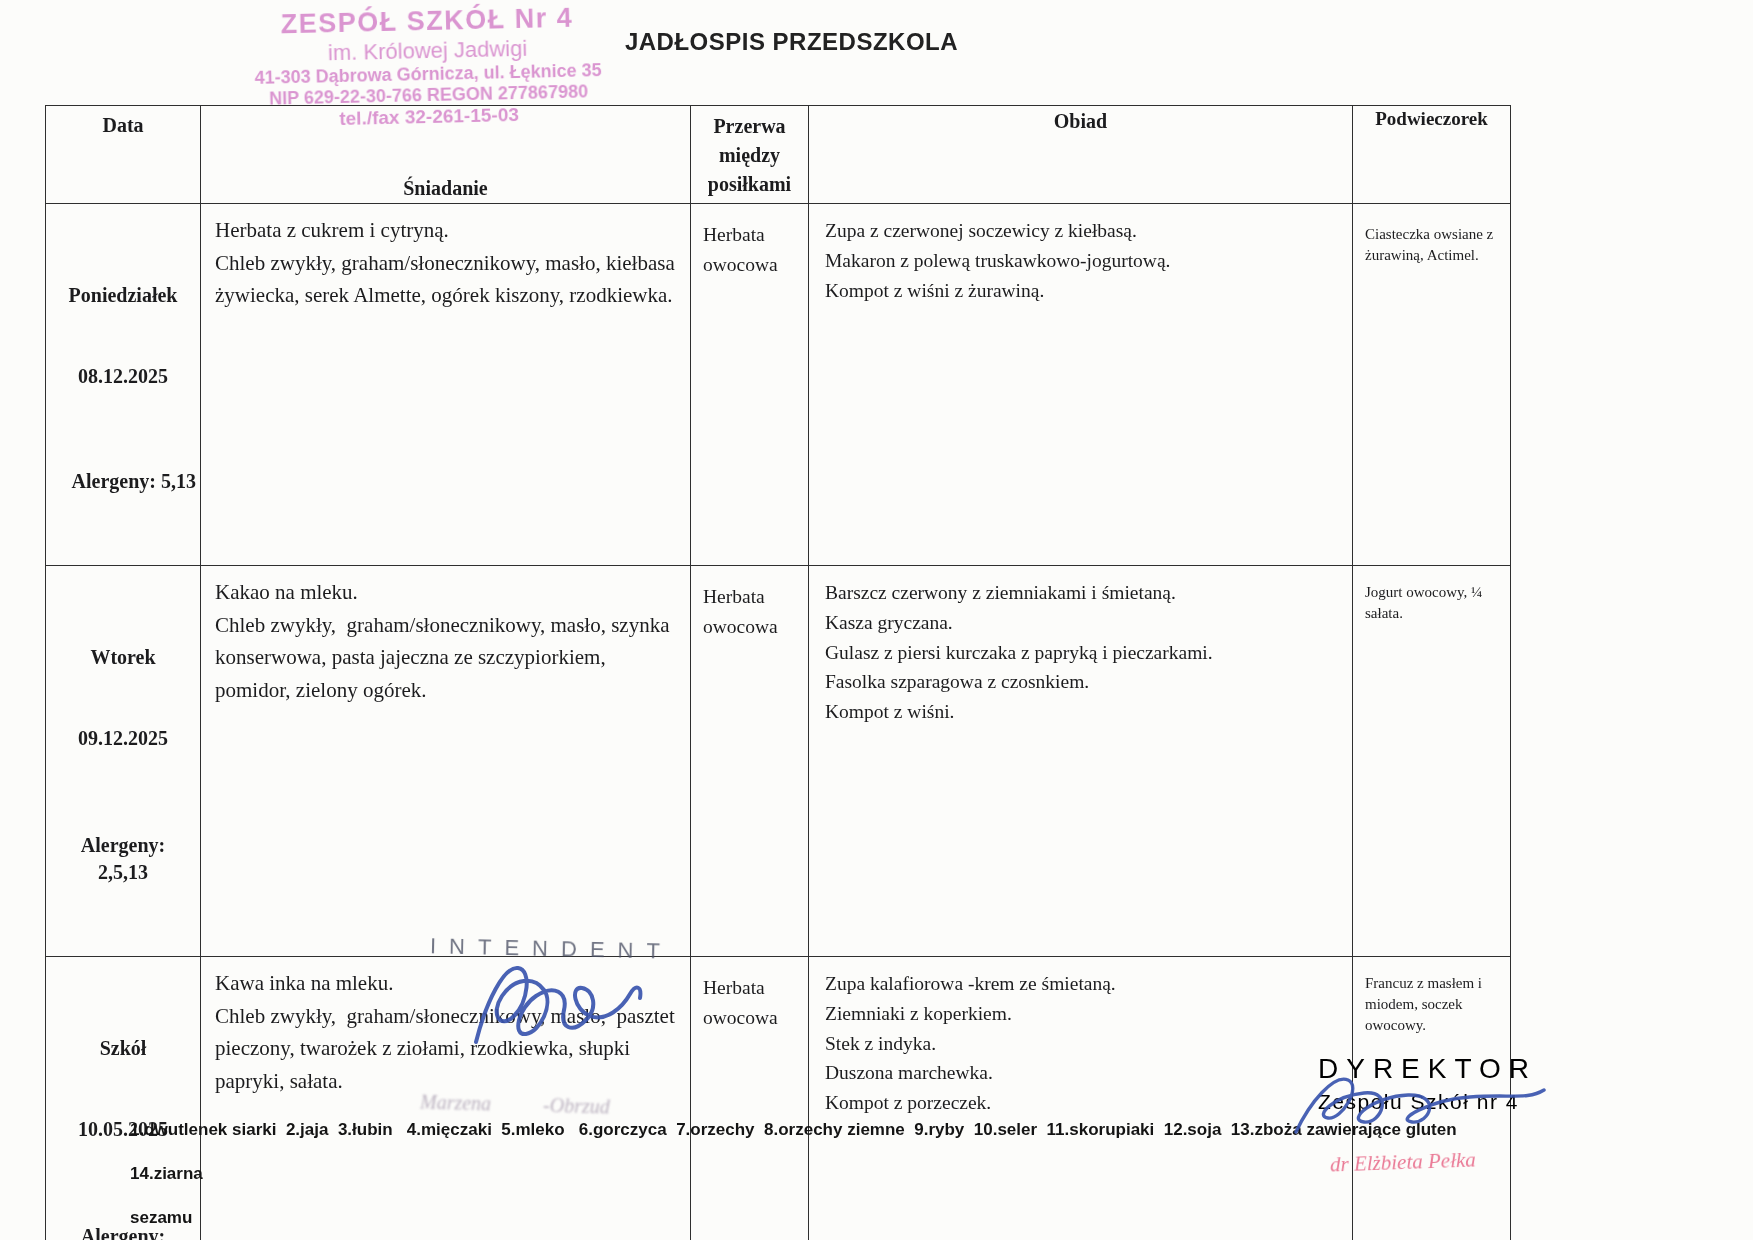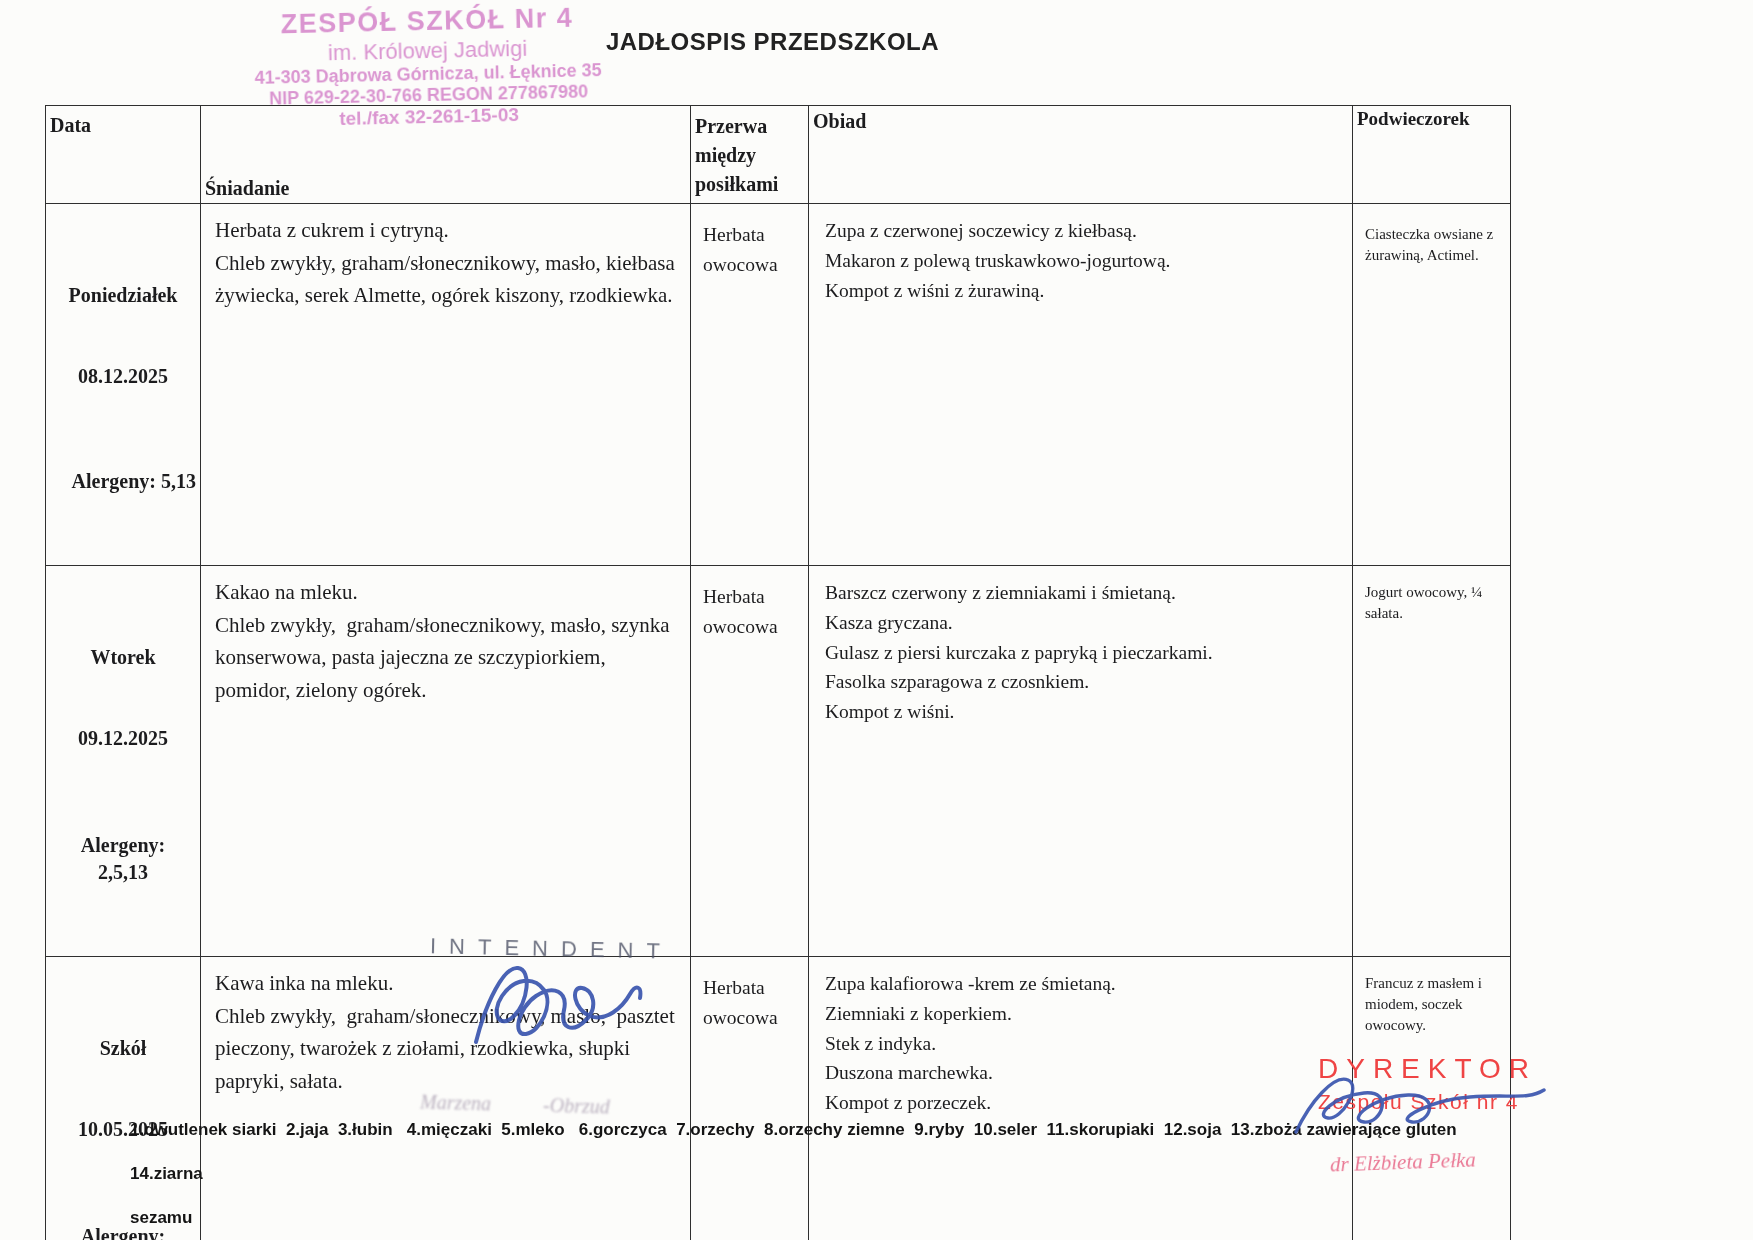--- a/index.html
+++ b/index.html
@@ -14,34 +14,34 @@
     color:#d37fc8; transform:rotate(-1.3deg); filter:blur(0.45px); opacity:.82;
     font-family:"Liberation Sans", sans-serif; line-height:1.18;
   }
   .ss1{font-size:27px; font-weight:700; letter-spacing:1.5px;}
   .ss2{font-size:22px; font-weight:500;}
   .ss3{font-size:18px; font-weight:600;}
   .ss4{font-size:18px; font-weight:600;}
   .ss5{font-size:19px; font-weight:600;}
   
   .doc-title{
-    position:absolute; left:40px; top:28px; width:1465px; text-align:center;
+    position:absolute; left:59px; top:28px; width:1465px; text-align:center;
     font-family:"Liberation Sans", sans-serif; font-weight:700; font-size:24px;
     letter-spacing:.5px; color:#222;
   }
   
   table.menu{
     position:absolute; left:45px; top:105px; width:1465px;
     border-collapse:collapse; table-layout:fixed;
   }
   .menu th,.menu td{
     border:1.7px solid #2f2f2f; vertical-align:top;
     white-space:pre-wrap; overflow:hidden;
   }
-  .menu th{font-size:20px; font-weight:700; text-align:left; padding:4px;}
+  .menu th{font-size:20px; font-weight:700; text-align:center; padding:4px;}
   thead tr{height:88px;}
   tr.r0{height:143px;} tr.r1{height:159px;} tr.r2{height:163px;}
   th.h-data{vertical-align:top; padding-top:8px;}
   th.h-sniadanie{vertical-align:bottom; padding-bottom:3px;}
   th.h-przerwa{vertical-align:top; padding-top:6px; line-height:1.45;}
   th.h-obiad{vertical-align:top; padding-top:4px;}
   th.h-podw{vertical-align:top; padding-top:2px; font-size:19px;}
   td.c-data{
     text-align:center; padding:24px 4px 16px 4px;
     font-weight:700; font-size:20px; line-height:1.35;
@@ -68,21 +68,21 @@
   }
   .intendent-name .np2{margin-left:52px;}
   
   .legend{
     position:absolute; left:130px; top:1108px; width:1330px;
     font-family:"Liberation Sans", sans-serif; font-weight:700; font-size:17px;
     color:#141414; line-height:2.6; white-space:pre-wrap;
   }
   
   .dyrektor-stamp{
-    position:absolute; left:1318px; top:1053px; color:#ef4444;
+    position:absolute; left:1318px; top:1053px; color:#000000;
     font-family:"Liberation Sans", sans-serif; filter:blur(.35px);
   }
   .dy1{font-size:28px; letter-spacing:8px; font-weight:500; white-space:nowrap;}
   .dy2{font-size:21px; margin-top:5px; letter-spacing:1.5px; white-space:nowrap;}
   .dyrektor-name{
     position:absolute; left:1330px; top:1150px; font-style:italic; font-size:21px;
     color:#ea7a96; transform:rotate(-2deg); filter:blur(.35px); white-space:nowrap;
   }
   .sig-dyrektor{position:absolute; left:1288px; top:1060px;}
   .sig-stroke{fill:none; stroke:#3a55ae; stroke-linecap:round; stroke-linejoin:round; opacity:.92;}

